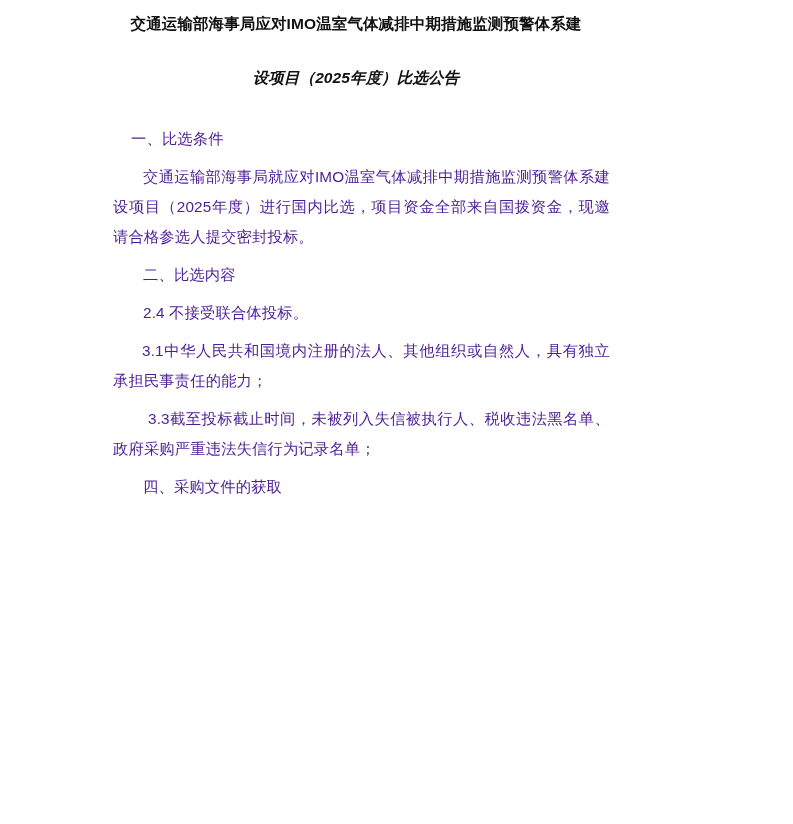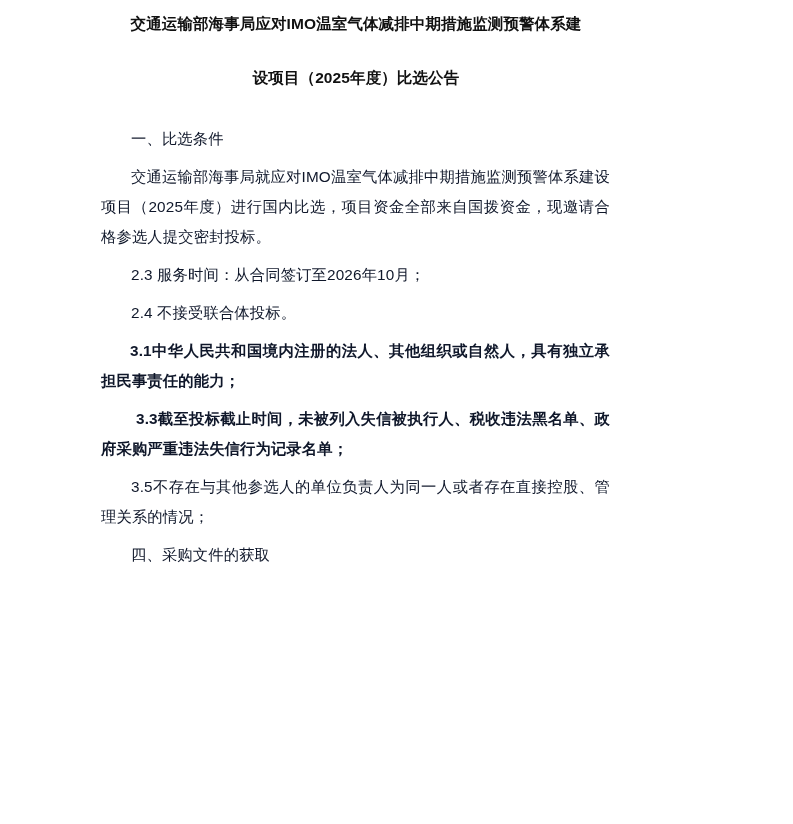--- a/index.html
+++ b/index.html
@@ -29,70 +29,69 @@
     letter-spacing: 0.1px;
     color: #111111;
     margin: 0;
     padding: 0;
   }
   .title-line-1 {
     padding-top: 4px;
   }
   .title-line-2 {
     padding-top: 14px;
+    font-style: italic;
   }
   .body-block {
     margin-top: 26px;
     padding-left: 101px;
     padding-right: 102px;
   }
   p.para {
     margin: 0 0 0 0;
     font-size: 15.3px;
     line-height: 30px;
-    color: #0f172a;
+    color: #4c1d95;
     text-align: justify;
     text-justify: inter-ideograph;
     letter-spacing: 0.15px;
     word-break: break-all;
   }
   p.para + p.para {
     margin-top: 8px;
+    margin-left: 12px;
   }
   .heading {
     text-indent: 30px;
   }
   .indent2 {
     text-indent: 30px;
   }
   .indent0 {
     text-indent: 29px;
-    font-weight: bold;
   }
   .indent-sub {
     text-indent: 35px;
-    font-weight: bold;
   }
 </style>
 </head>
 <body>
 
 <div class="page">
 
   <div class="doc-title title-line-1">交通运输部海事局应对IMO温室气体减排中期措施监测预警体系建</div>
   <div class="doc-title title-line-2">设项目（2025年度）比选公告</div>
 
   <div class="body-block">
 
     <p class="para heading">一、比选条件</p>
     <p class="para indent2">交通运输部海事局就应对IMO温室气体减排中期措施监测预警体系建设项目（2025年度）进行国内比选，项目资金全部来自国拨资金，现邀请合格参选人提交密封投标。</p>
 
-    <p class="para indent2">2.3 服务时间：从合同签订至2026年10月；</p>
+    <p class="para heading">二、比选内容</p>
     <p class="para indent2">2.4 不接受联合体投标。</p>
 
     <p class="para indent0">3.1中华人民共和国境内注册的法人、其他组织或自然人，具有独立承担民事责任的能力；</p>
     <p class="para indent-sub">3.3截至投标截止时间，未被列入失信被执行人、税收违法黑名单、政府采购严重违法失信行为记录名单；</p>
-    <p class="para indent2">3.5不存在与其他参选人的单位负责人为同一人或者存在直接控股、管理关系的情况；</p>
 
     <p class="para heading">四、采购文件的获取</p>
 
   </div>
 </div>
 
 </body></html>

